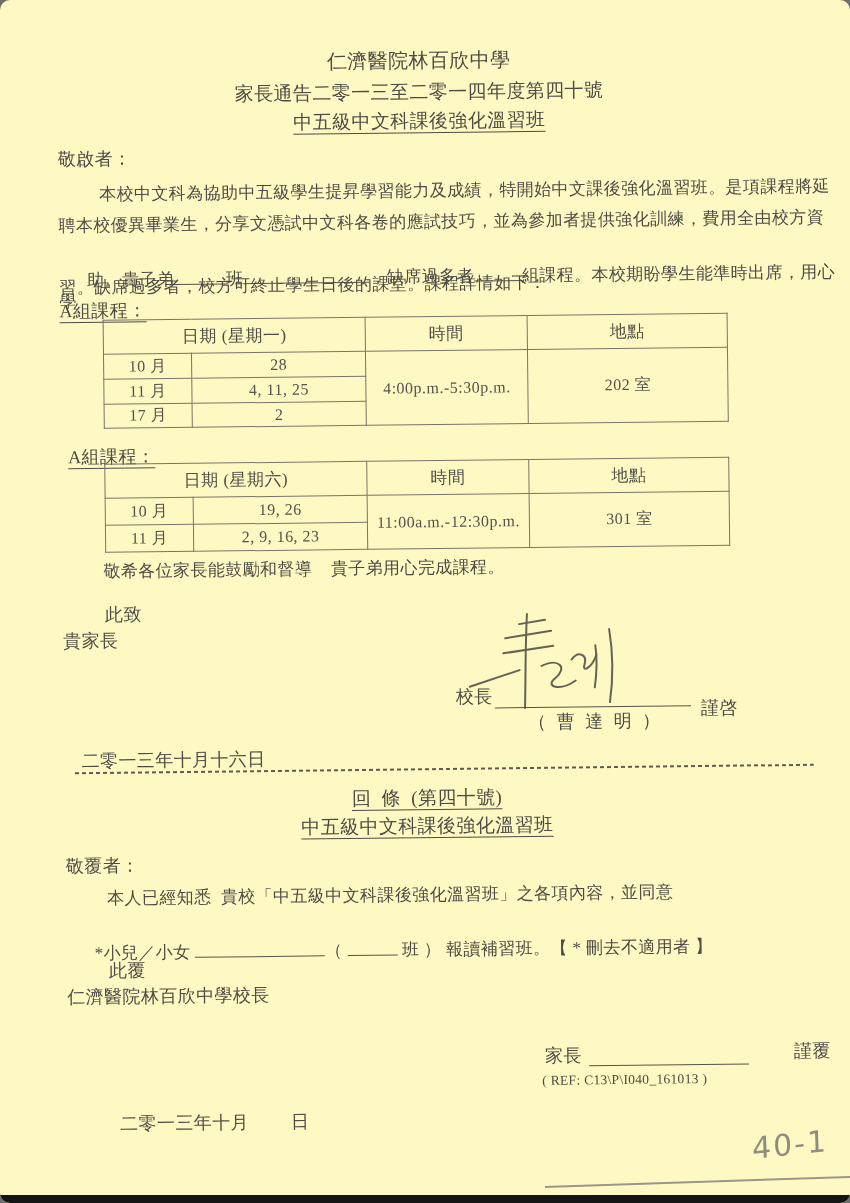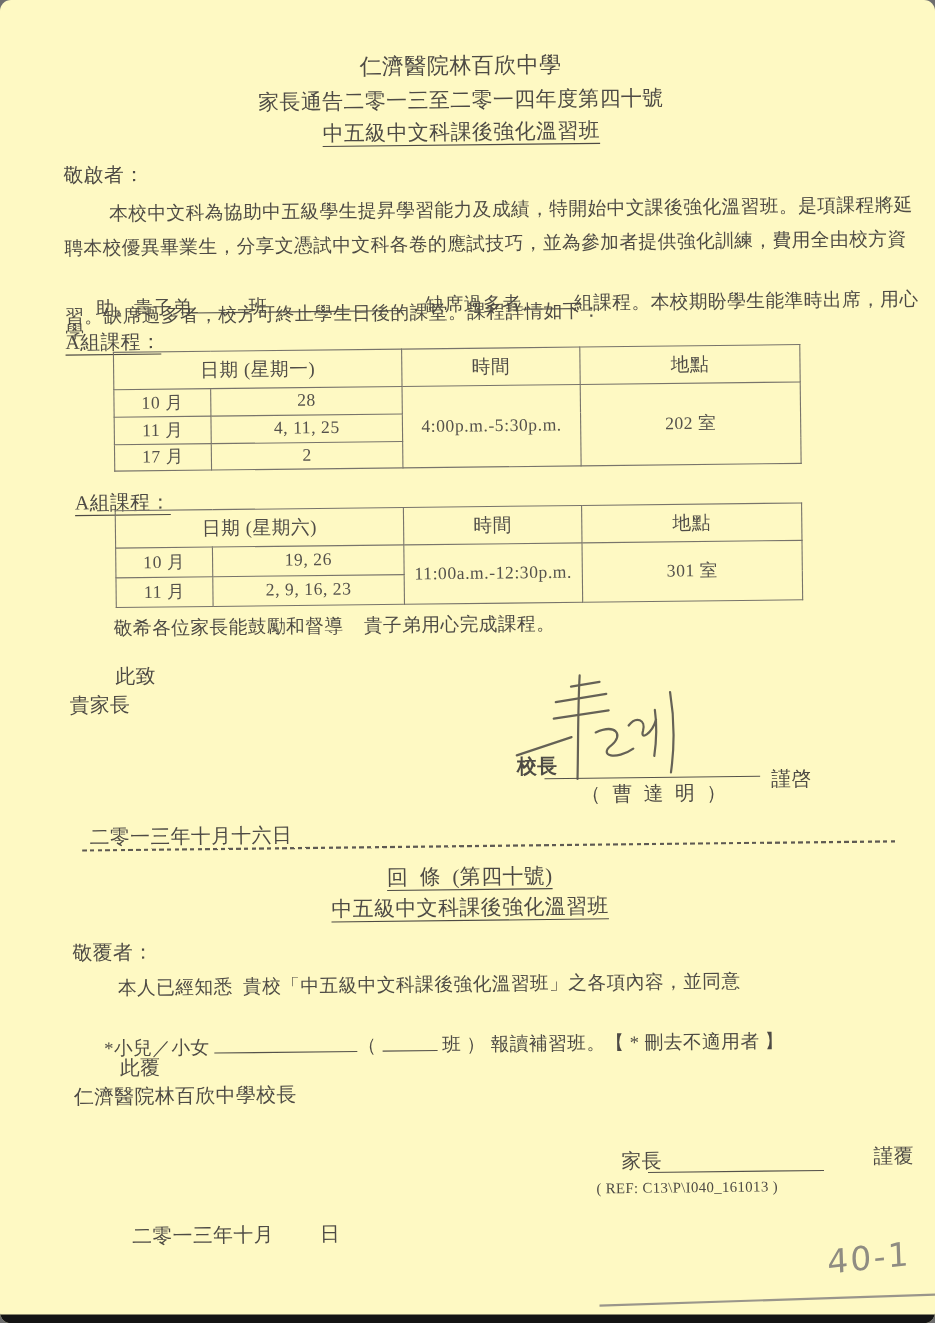--- a/index.html
+++ b/index.html
@@ -122,39 +122,39 @@
         <path d="M64,6 C62,35 62,70 61,100"></path>
         <path d="M42,30 L88,23"></path>
         <path d="M40,45 L90,38"></path>
         <path d="M56,16 L82,12"></path>
         <path d="M78,58 C96,50 104,60 92,70 C80,79 96,84 112,73"></path>
         <path d="M108,52 C115,43 124,47 121,57 C118,66 129,60 133,47"></path>
         <path d="M146,22 C150,48 149,75 146,95"></path>
         <path d="M132,38 C134,53 133,67 131,80"></path>
       </g>
     </svg>
-    <div class="el t18" style="left:469px; top:690px;font-weight:bold;">校長</div>
+    <div class="el t18" style="left:455px; top:690px;">校長</div>
     <div class="sigline" style="left:494px; top:712px; width:196px;"></div>
     <div class="el t18" style="left:700px; top:704px;">謹啓</div>
     <div class="el t18" style="left:527px; top:716px; letter-spacing:3px;">（ 曹 達 明 ）</div>
     <div class="el t18" style="left:80px; top:750px;">二零一三年十月十六日</div>
 
     <div class="cutline"></div>
 
     <div class="el center t19 u" style="top:790px;">回  條  (第四十號)</div>
     <div class="el center t19 u" style="top:818px;">中五級中文科課後強化溫習班</div>
     <div class="el t18" style="left:63px; top:855px;">敬覆者：</div>
     <div class="el" style="left:104px; top:888px;">本人已經知悉  貴校「中五級中文科課後強化溫習班」之各項內容，並同意</div>
     <div class="el" style="left:63px; top:919px;">
       <span>*小兒／小女 </span><span class="blank" style="width:130px;"></span><span>（ </span><span class="blank" style="width:50px;"></span><span> 班 ） 報讀補習班。【 * 刪去不適用者 】</span>
     </div>
     <div class="el t18" style="left:105px; top:960px;">此覆</div>
     <div class="el t18" style="left:63px; top:986px;">仁濟醫院林百欣中學校長</div>
 
-    <div class="el t18" style="left:560px; top:1050px;">家長</div>
+    <div class="el t18" style="left:540px; top:1050px;">家長</div>
     <div class="sigline" style="left:584px; top:1071px; width:160px;"></div>
     <div class="el t18" style="left:753px; top:1048px;margin-left:36px;">謹覆</div>
     <div class="el refline" style="left:537px; top:1078px;">( REF: C13\P\I040_161013 )</div>
     <div class="el t18" style="left:85px; top:1090px;">
       <span>二零一三年十月</span><span class="gap42"></span><span>日</span>
     </div>
 
   </div>
 
   <div class="el pencil" style="left:752px; top:1126px;">40-1</div>

